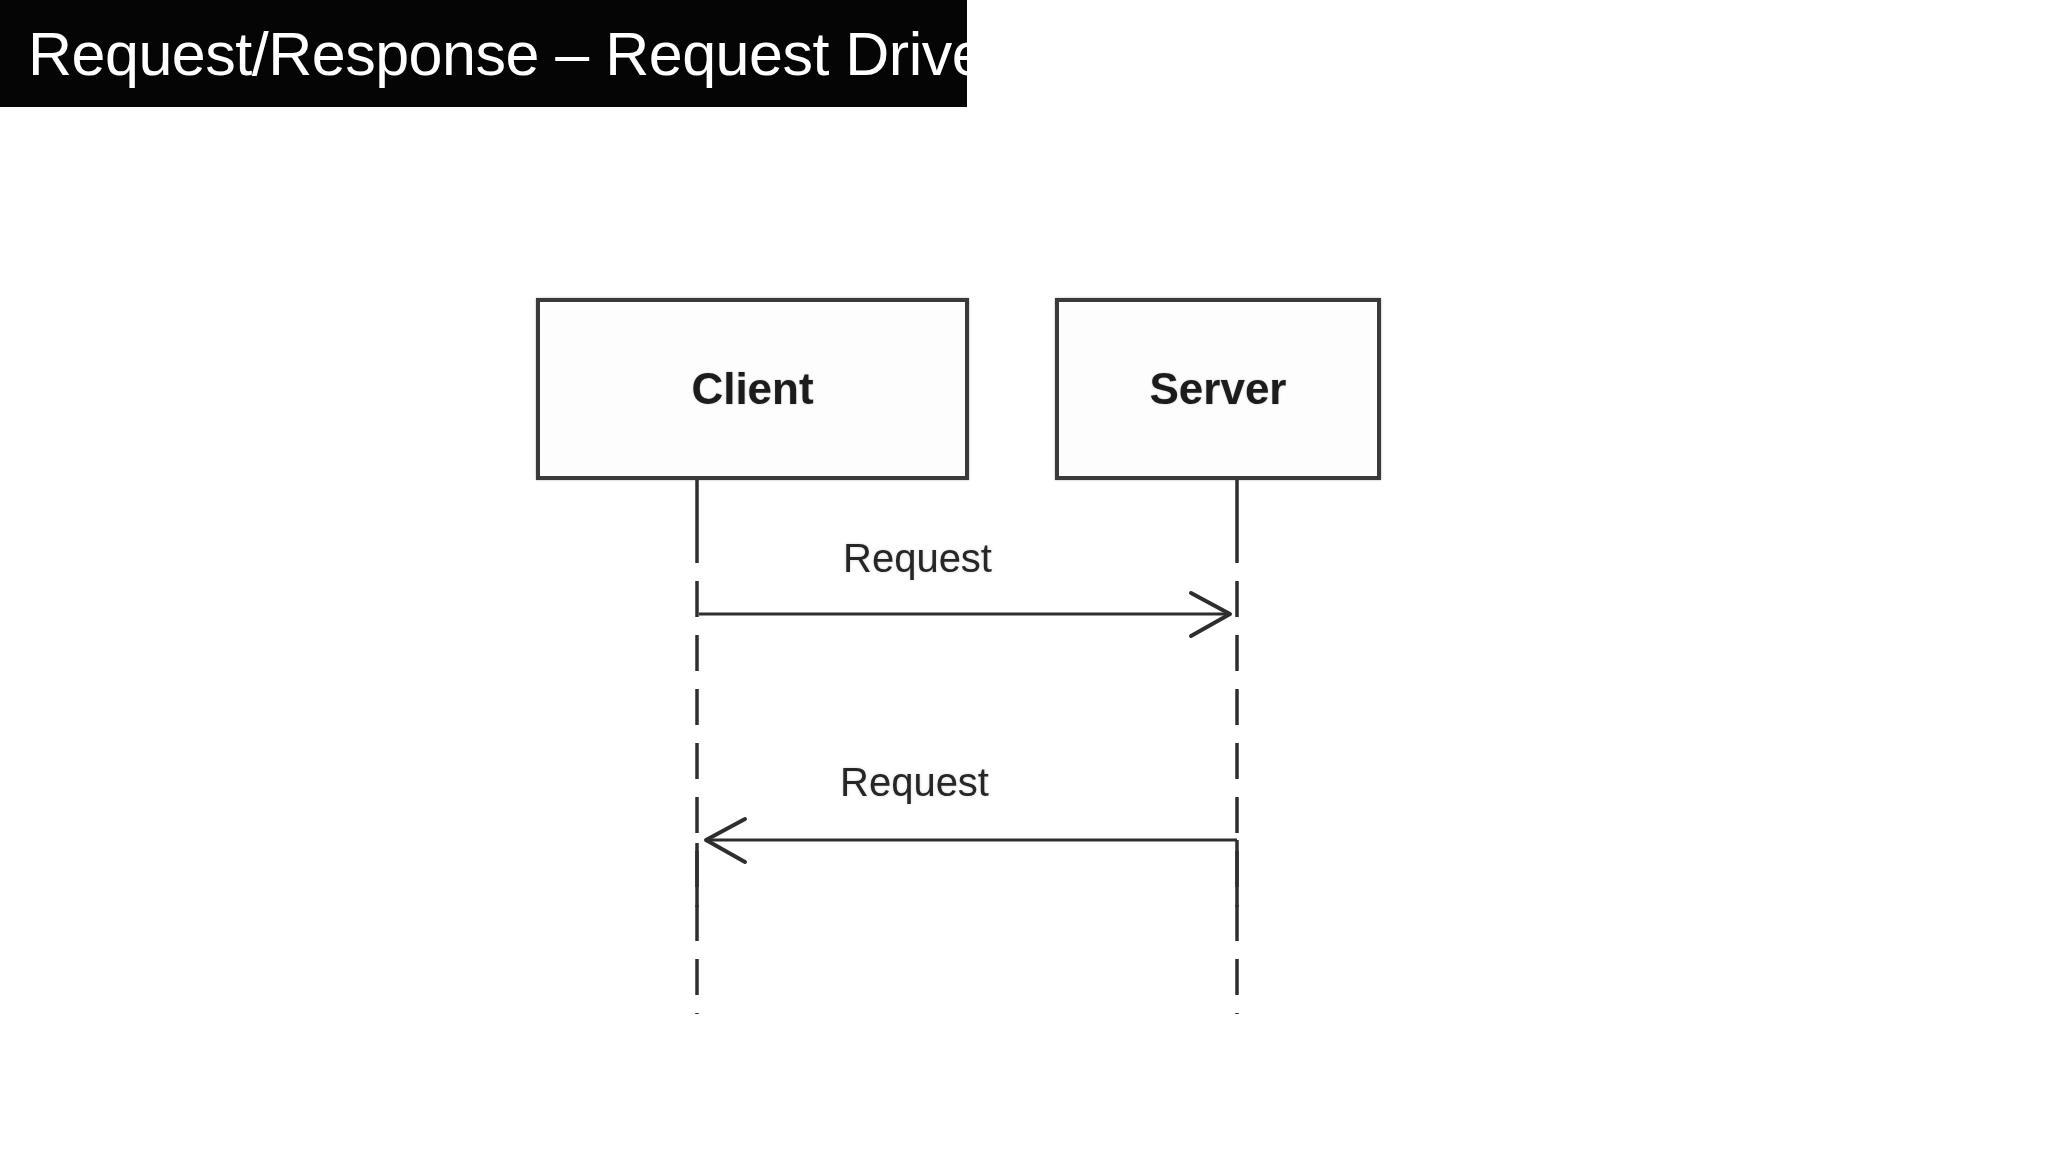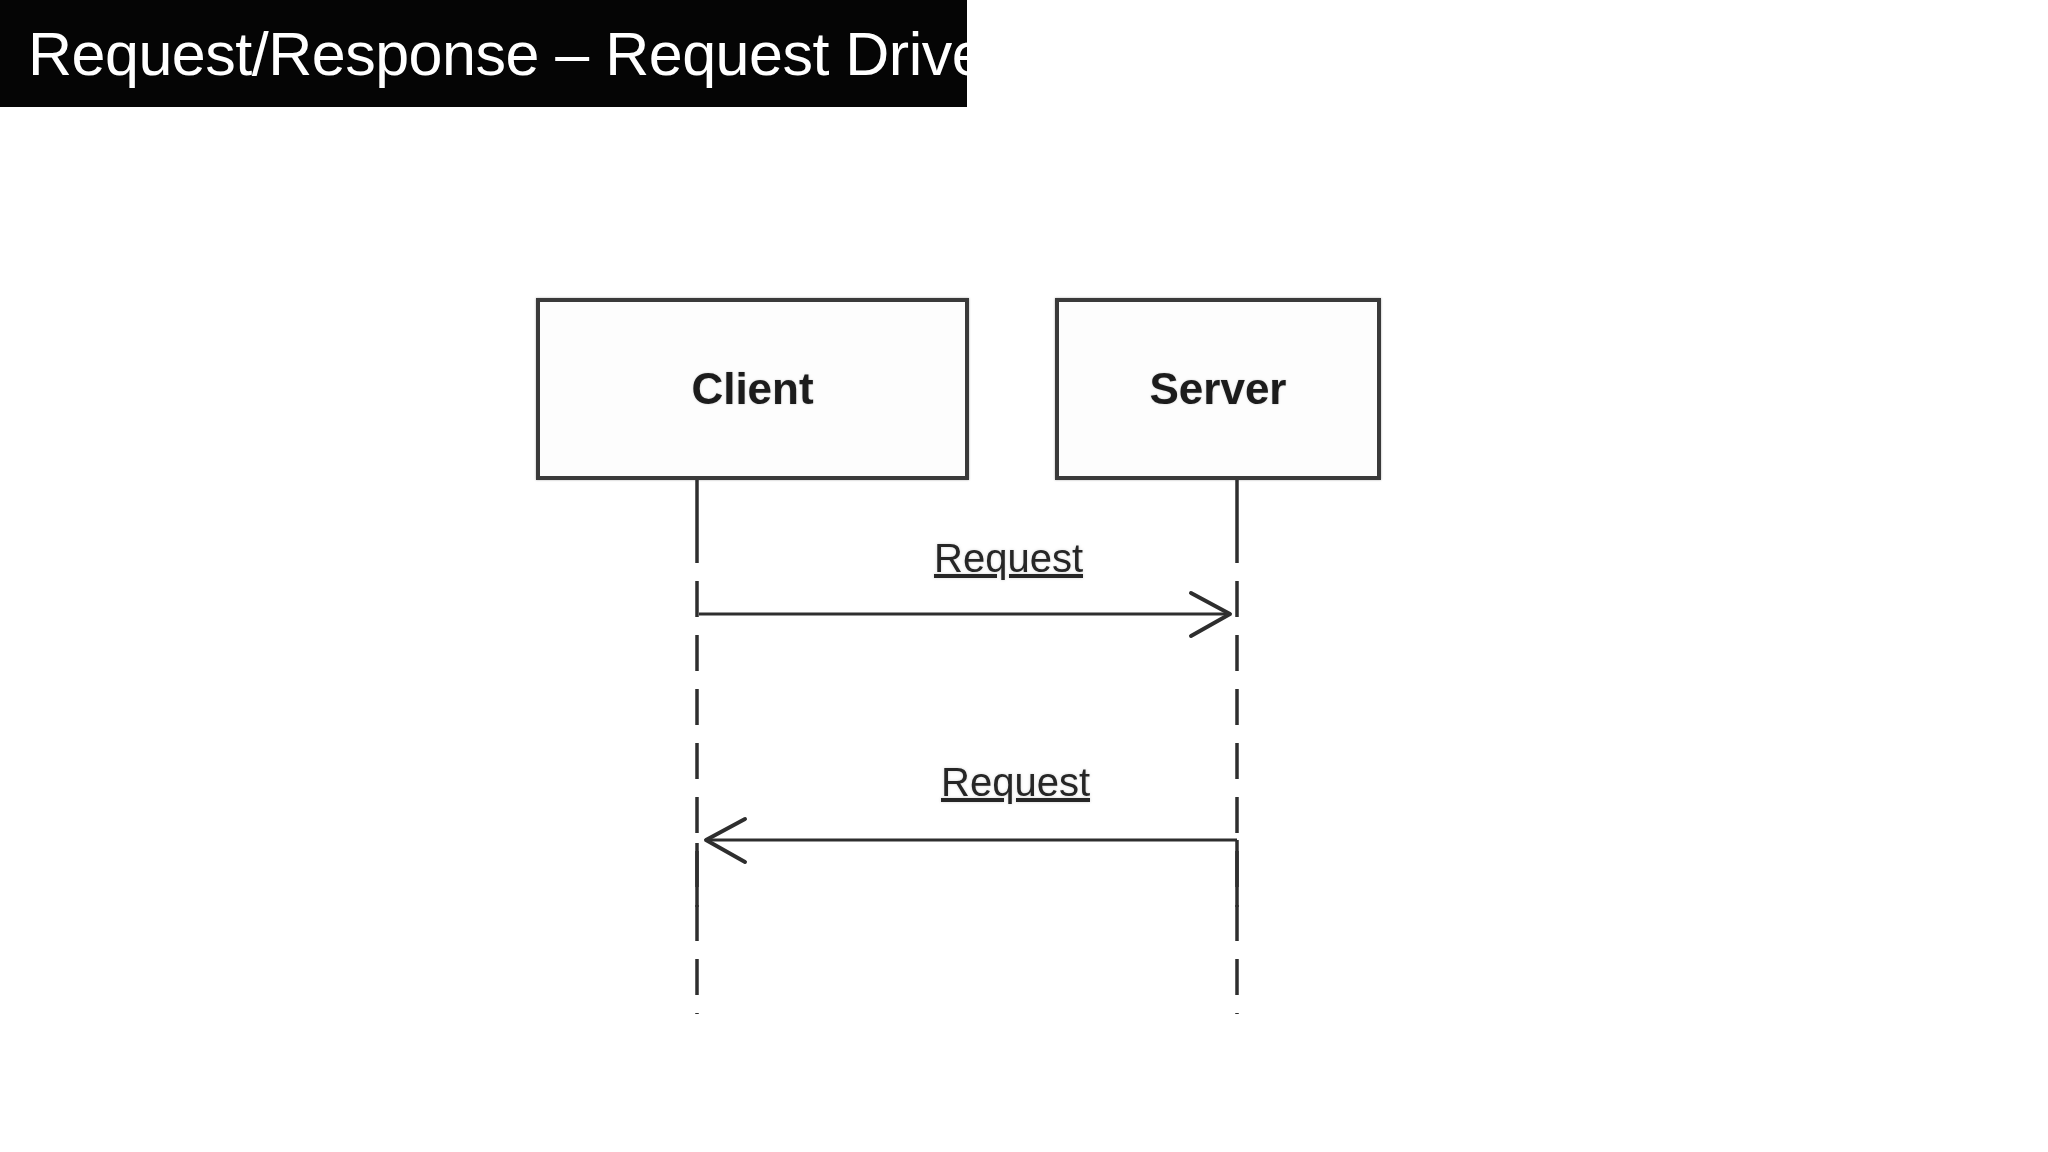--- a/index.html
+++ b/index.html
@@ -54,23 +54,22 @@
     text-shadow: 0 0 2px rgba(90,90,90,0.35);
   }
   .actor-box.client { left: 507px; width: 433px; margin-left: 29px; }
   .actor-box.server { left: 1055px; width: 326px; }
 
   
   .msg-label {
     position: absolute;
     font-size: 40px;
     color: #262626;
-    text-align: right;
+    text-align: left;
     text-shadow: 0 0 3px rgba(130,130,130,0.35);
-    text-decoration: underline;
   }
   .msg-label.request  { left: 843px; width: 240px; top: 536px; }
   .msg-label.response { left: 840px; width: 250px; top: 760px; }
 
   
   .lines-layer {
     position: absolute;
     left: 0;
     top: 0;
     width: 2048px;

